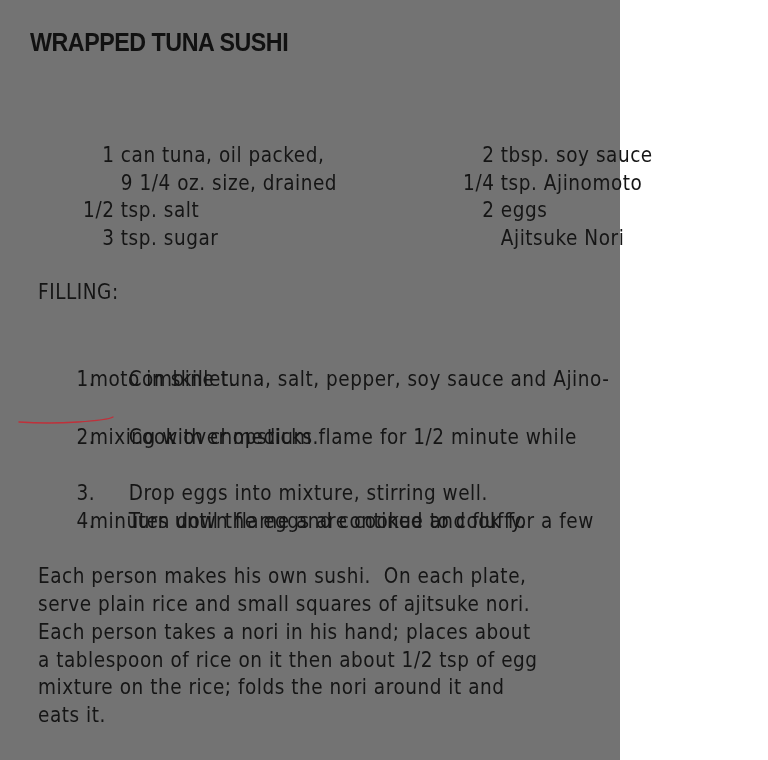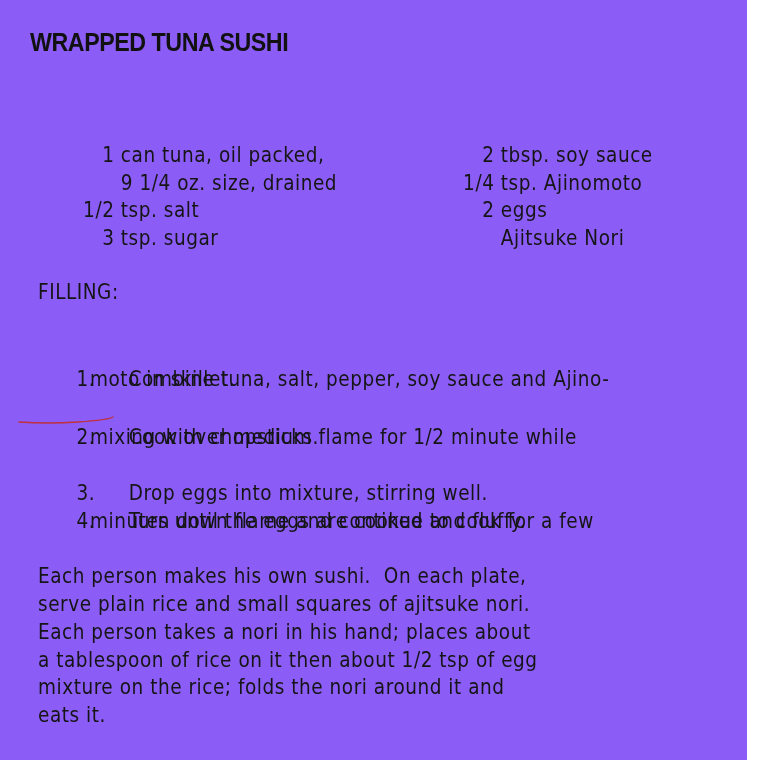--- a/index.html
+++ b/index.html
@@ -11,22 +11,22 @@
       width: 768px;
       height: 760px;
       position: relative;
       overflow: hidden;
       color: #141414;
       font-family: "DejaVu Sans", sans-serif;
     }
     .page {
       position: absolute;
       left: 0; top: 0;
-      width: 747px; height: 760px;
-      background: #8b5cf6;
+      width: 620px; height: 760px;
+      background: #737373;
     }
     .title {
       position: absolute;
       left: 30px;
       top: 28px;
       font-family: "Liberation Sans", sans-serif;
       font-weight: bold;
       font-size: 25px;
       letter-spacing: -0.5px;
       color: #111;

